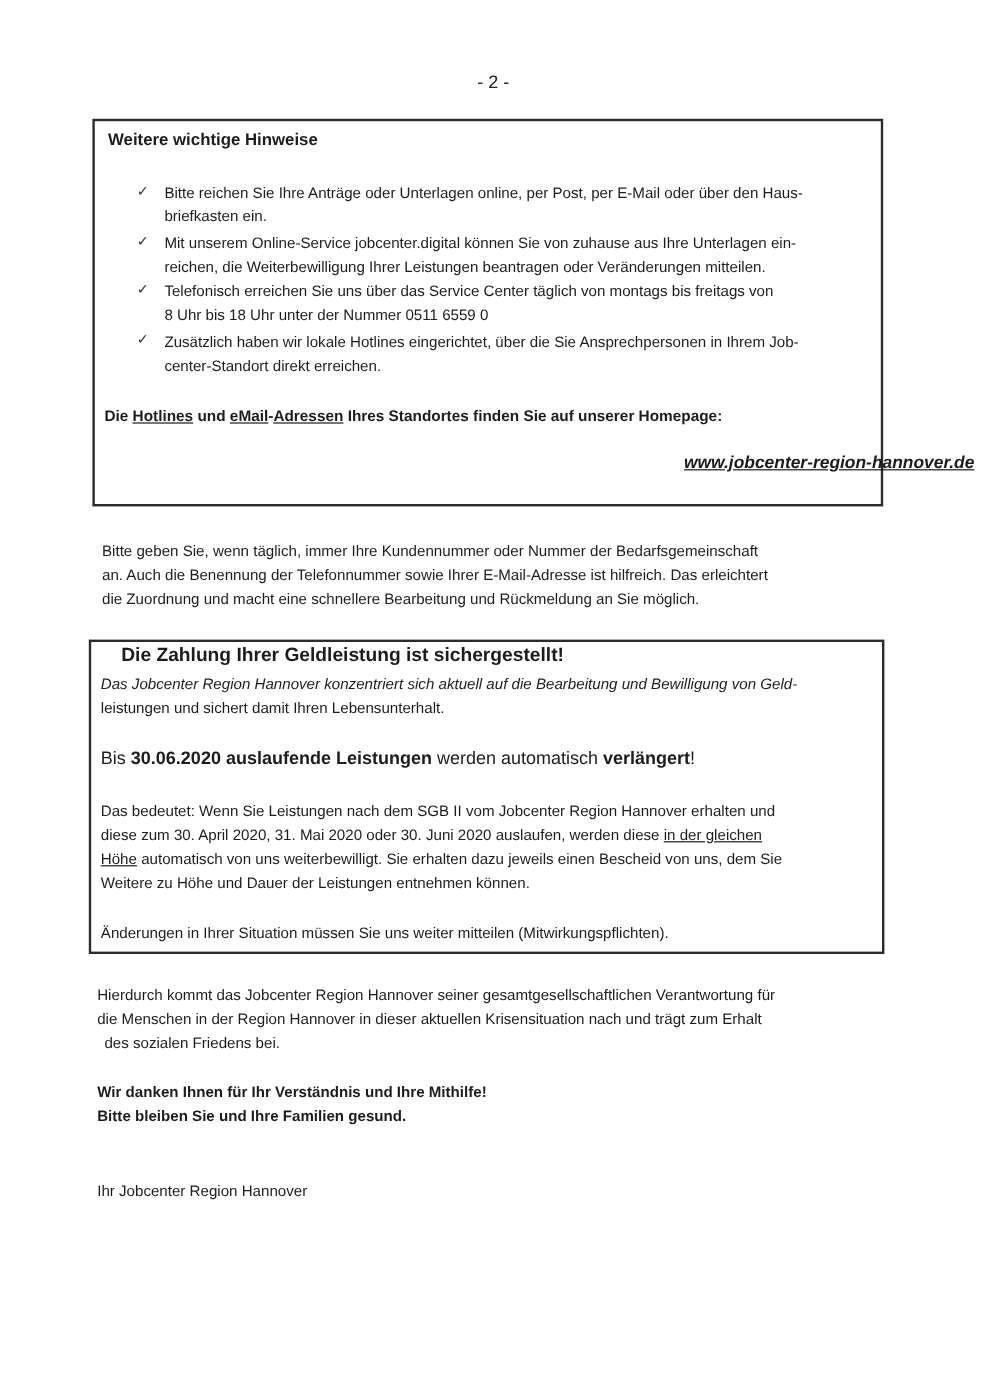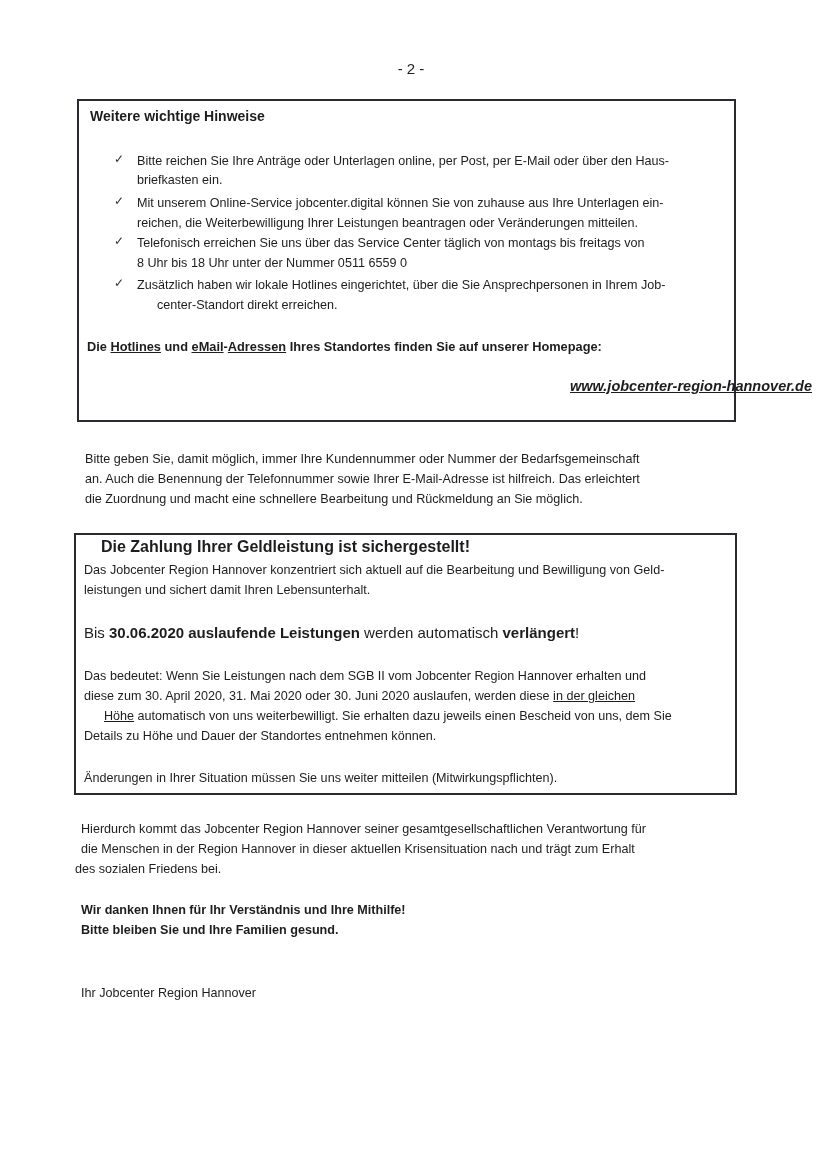--- a/index.html
+++ b/index.html
@@ -45,55 +45,55 @@
     <div class="abs line" style="left:137px; top:213px;">reichen, die Weiterbewilligung Ihrer Leistungen beantragen oder Veränderungen mitteilen.</div>
   </div>
   <div>
     <span class="check" style="left:114px; top:234px;">✓</span>
     <div class="abs line" style="left:137px; top:233px;">Telefonisch erreichen Sie uns über das Service Center täglich von montags bis freitags von</div>
     <div class="abs line" style="left:137px; top:253px;">8 Uhr bis 18 Uhr unter der Nummer 0511 6559 0</div>
   </div>
   <div>
     <span class="check" style="left:114px; top:276px;">✓</span>
     <div class="abs line" style="left:137px; top:275px;">Zusätzlich haben wir lokale Hotlines eingerichtet, über die Sie Ansprechpersonen in Ihrem Job-</div>
-    <div class="abs line" style="left:137px; top:295px;margin-left:20px;">center-Standort direkt erreichen.</div>
+    <div class="abs line" style="left:137px; top:295px;">center-Standort direkt erreichen.</div>
   </div>
 </div>
 
 <div class="abs line b" style="left:87px; top:337px; font-size:12.8px;"><span>Die </span><span class="u">Hotlines</span><span> und </span><span class="u">eMail</span><span>-</span><span class="u">Adressen</span><span> Ihres Standortes finden Sie auf unserer Homepage:</span></div>
 
 <div class="abs url" style="left:0; width:812px; text-align:right; top:378px;font-style:italic;">www.jobcenter-region-hannover.de</div>
 
 <div>
-  <div class="abs line" style="left:85px; top:449px;">Bitte geben Sie, damit möglich, immer Ihre Kundennummer oder Nummer der Bedarfsgemeinschaft</div>
+  <div class="abs line" style="left:85px; top:449px;">Bitte geben Sie, wenn täglich, immer Ihre Kundennummer oder Nummer der Bedarfsgemeinschaft</div>
   <div class="abs line" style="left:85px; top:469px;">an. Auch die Benennung der Telefonnummer sowie Ihrer E-Mail-Adresse ist hilfreich. Das erleichtert</div>
   <div class="abs line" style="left:85px; top:489px;">die Zuordnung und macht eine schnellere Bearbeitung und Rückmeldung an Sie möglich.</div>
 </div>
 
 <div id="box2" class="abs box"></div>
 
 <div class="abs b" style="left:84px; top:538px; font-size:16px;margin-left:17px;">Die Zahlung Ihrer Geldleistung ist sichergestellt!</div>
-<div class="abs line" style="left:84px; top:560px;">Das Jobcenter Region Hannover konzentriert sich aktuell auf die Bearbeitung und Bewilligung von Geld-</div>
+<div class="abs line" style="left:84px; top:560px;font-style:italic;">Das Jobcenter Region Hannover konzentriert sich aktuell auf die Bearbeitung und Bewilligung von Geld-</div>
 <div class="abs line" style="left:84px; top:580px;">leistungen und sichert damit Ihren Lebensunterhalt.</div>
 
 <div class="abs line big" style="left:84px; top:623px;"><span>Bis </span><span class="b">30.06.2020 auslaufende Leistungen</span><span> werden automatisch </span><span class="b">verlängert</span><span>!</span></div>
 
 <div>
   <div class="abs line" style="left:84px; top:666px;">Das bedeutet: Wenn Sie Leistungen nach dem SGB II vom Jobcenter Region Hannover erhalten und</div>
   <div class="abs line" style="left:84px; top:686px;"><span>diese zum 30. April 2020, 31. Mai 2020 oder 30. Juni 2020 auslaufen, werden diese </span><span class="u">in der gleichen</span></div>
-  <div class="abs line" style="left:84px; top:706px;margin-left:20px;"><span class="u">Höhe</span><span> automatisch von uns weiterbewilligt. Sie erhalten dazu jeweils einen Bescheid von uns, dem Sie</span></div>
-  <div class="abs line" style="left:84px; top:726px;">Details zu Höhe und Dauer der Standortes entnehmen können.</div>
+  <div class="abs line" style="left:84px; top:706px;"><span class="u">Höhe</span><span> automatisch von uns weiterbewilligt. Sie erhalten dazu jeweils einen Bescheid von uns, dem Sie</span></div>
+  <div class="abs line" style="left:84px; top:726px;">Weitere zu Höhe und Dauer der Leistungen entnehmen können.</div>
 </div>
 
 <div class="abs line" style="left:84px; top:768px;">Änderungen in Ihrer Situation müssen Sie uns weiter mitteilen (Mitwirkungspflichten).</div>
 
 <div>
   <div class="abs line" style="left:81px; top:819px;">Hierdurch kommt das Jobcenter Region Hannover seiner gesamtgesellschaftlichen Verantwortung für</div>
   <div class="abs line" style="left:81px; top:839px;">die Menschen in der Region Hannover in dieser aktuellen Krisensituation nach und trägt zum Erhalt</div>
-  <div class="abs line" style="left:75px; top:859px;">des sozialen Friedens bei.</div>
+  <div class="abs line" style="left:87px; top:859px;">des sozialen Friedens bei.</div>
 </div>
 
 <div>
   <div class="abs line b" style="left:81px; top:900px;">Wir danken Ihnen für Ihr Verständnis und Ihre Mithilfe!</div>
   <div class="abs line b" style="left:81px; top:920px;">Bitte bleiben Sie und Ihre Familien gesund.</div>
 </div>
 
 <div class="abs line" style="left:81px; top:983px;">Ihr Jobcenter Region Hannover</div>
 
 </body></html>

